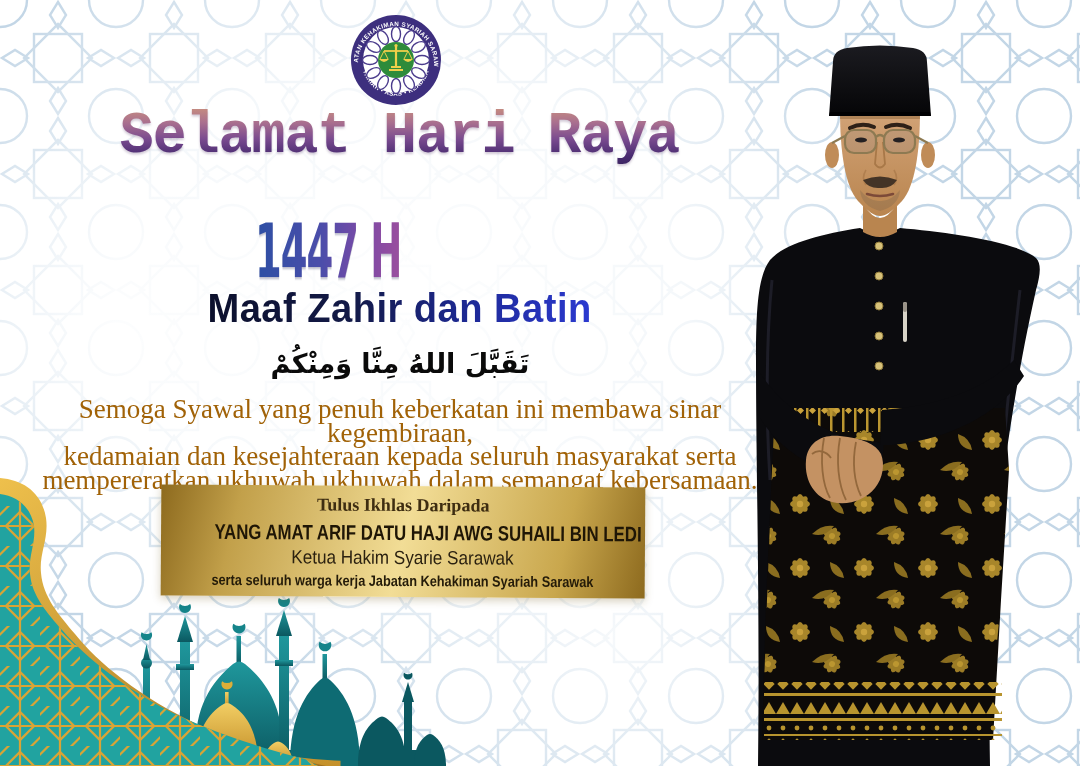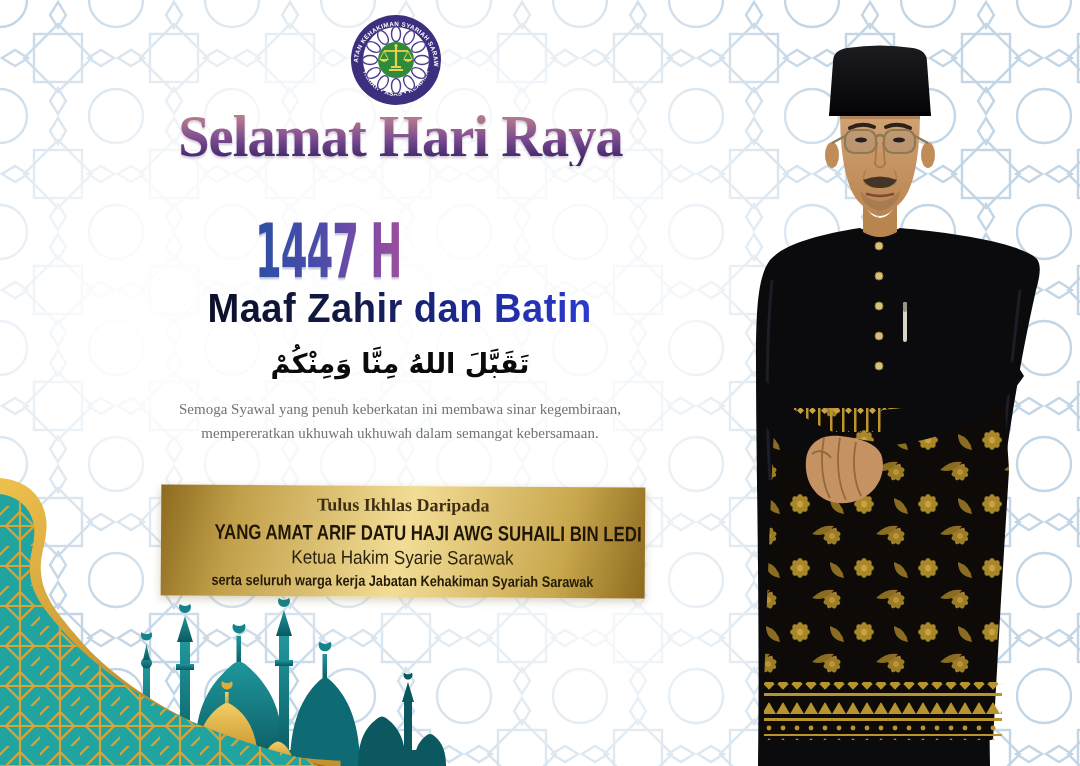--- a/index.html
+++ b/index.html
@@ -7,41 +7,41 @@
          font-family:"Liberation Sans",sans-serif;}
   .stage *{box-sizing:border-box;}
   .layer{position:absolute;inset:0;}
   .bg-fade{background:
       radial-gradient(ellipse 520px 400px at 400px 290px, rgba(255,255,255,.97) 0%, rgba(255,255,255,.82) 55%, rgba(255,255,255,0) 100%),
       radial-gradient(ellipse 320px 260px at 620px 640px, rgba(255,255,255,.85) 0%, rgba(255,255,255,0) 100%),
       radial-gradient(ellipse 260px 200px at 120px 330px, rgba(255,255,255,.75) 0%, rgba(255,255,255,0) 100%);}
   .txt{position:absolute;left:40px;width:720px;text-align:center;}
   .grad-text{-webkit-background-clip:text;background-clip:text;color:transparent;display:inline-block;}
 
-  .title1{top:106px;font-family:Liberation Serif, serif;font-weight:bold;font-size:60px;line-height:1;}
+  .title1{top:106px;font-family:Liberation Mono, monospace;font-weight:bold;font-size:60px;line-height:1;}
   .title1 .grad-text{transform:scaleX(.94);letter-spacing:-1px;
       background-image:linear-gradient(180deg,#c9907e 0%,#a96f8f 28%,#7a4b8f 55%,#4b2d72 82%,#3a2460 100%);
       filter:drop-shadow(0 2px 1px rgba(70,40,90,.25));}
 
   .title2{top:164px;height:140px;display:flex;align-items:flex-end;justify-content:center;}
   .script{font-family:"DejaVu Serif","Liberation Serif",serif;font-style:italic;font-weight:bold;font-size:96px;line-height:1.1;letter-spacing:2px;
       background-image:linear-gradient(165deg,#5a6ab2 0%,#7b51a2 30%,#45357f 60%,#1d2a56 100%);
       filter:drop-shadow(0 2px 1px rgba(30,30,80,.3));}
   .year{font-family:"DejaVu Sans","Liberation Sans",sans-serif;font-weight:bold;font-size:74px;line-height:1;letter-spacing:-2px;
       transform:scaleX(.52);transform-origin:left bottom;margin:0 0 16px -8px;
       background-image:linear-gradient(90deg,#2d4fa4 0%,#4b4daa 45%,#7d4aa6 75%,#9b4f9e 100%);
       filter:drop-shadow(0 2px 1px rgba(30,30,80,.3));}
 
   .title3{top:288px;font-weight:bold;font-size:41px;line-height:1;}
   .title3 .grad-text{transform:scaleX(.93);letter-spacing:.5px;
       background-image:linear-gradient(90deg,#0c102c 0%,#131a48 38%,#1e2a9a 70%,#2c3ad0 100%);}
 
   .arabic{top:348px;direction:rtl;font-family:"DejaVu Sans",sans-serif;font-weight:bold;font-size:27px;color:#0a0a0a;}
 
-  .message{top:398px;font-family:"Liberation Serif","DejaVu Serif",serif;font-size:15px;line-height:23.5px;color:#737373;}
+  .message{top:398px;font-family:"Liberation Serif","DejaVu Serif",serif;font-size:27px;line-height:23.5px;color:#a16207;}
 
   .banner{position:absolute;left:161px;top:486px;width:484px;height:111px;text-align:center;
       transform:rotate(.35deg);padding-top:9px;
       background:linear-gradient(103deg,#8d6a1e 0%,#c2a04a 16%,#f2dd96 50%,#c9a74d 82%,#8d6a1e 100%);
       box-shadow:0 3px 9px rgba(110,85,20,.28);}
   .banner-intro{font-family:"Liberation Serif","DejaVu Serif",serif;font-weight:bold;font-size:18px;color:#3e2d11;margin-bottom:5px;}
   .banner-name{font-size:21px;font-weight:bold;color:#1f1606;white-space:nowrap;}
   .banner-name span{display:inline-block;transform:scaleX(.8);transform-origin:center;}
   .banner-pos{font-size:19px;color:#2b2110;margin-top:2px;white-space:nowrap;}
   .banner-pos span{display:inline-block;transform:scaleX(.9);transform-origin:center;}
@@ -201,20 +201,21 @@
   </div>
 
   <div class="txt arabic">تَقَبَّلَ اللهُ مِنَّا وَمِنْكُمْ</div>
 
   <div class="txt title3">
     <span class="grad-text">Maaf Zahir dan Batin</span>
   </div>
 
   <div class="txt message">
     <div>Semoga Syawal yang penuh keberkatan ini membawa sinar kegembiraan,</div>
+    <div>kedamaian dan kesejahteraan kepada seluruh masyarakat serta</div>
     <div>mempereratkan ukhuwah ukhuwah dalam semangat kebersamaan.</div>
   </div>
 
   <div class="banner">
     <div class="banner-intro">Tulus Ikhlas Daripada</div>
     <div class="banner-name"><span>YANG AMAT ARIF DATU HAJI AWG SUHAILI BIN LEDI</span></div>
     <div class="banner-pos"><span>Ketua Hakim Syarie Sarawak</span></div>
     <div class="banner-org"><span>serta seluruh warga kerja Jabatan Kehakiman Syariah Sarawak</span></div>
   </div>
 

